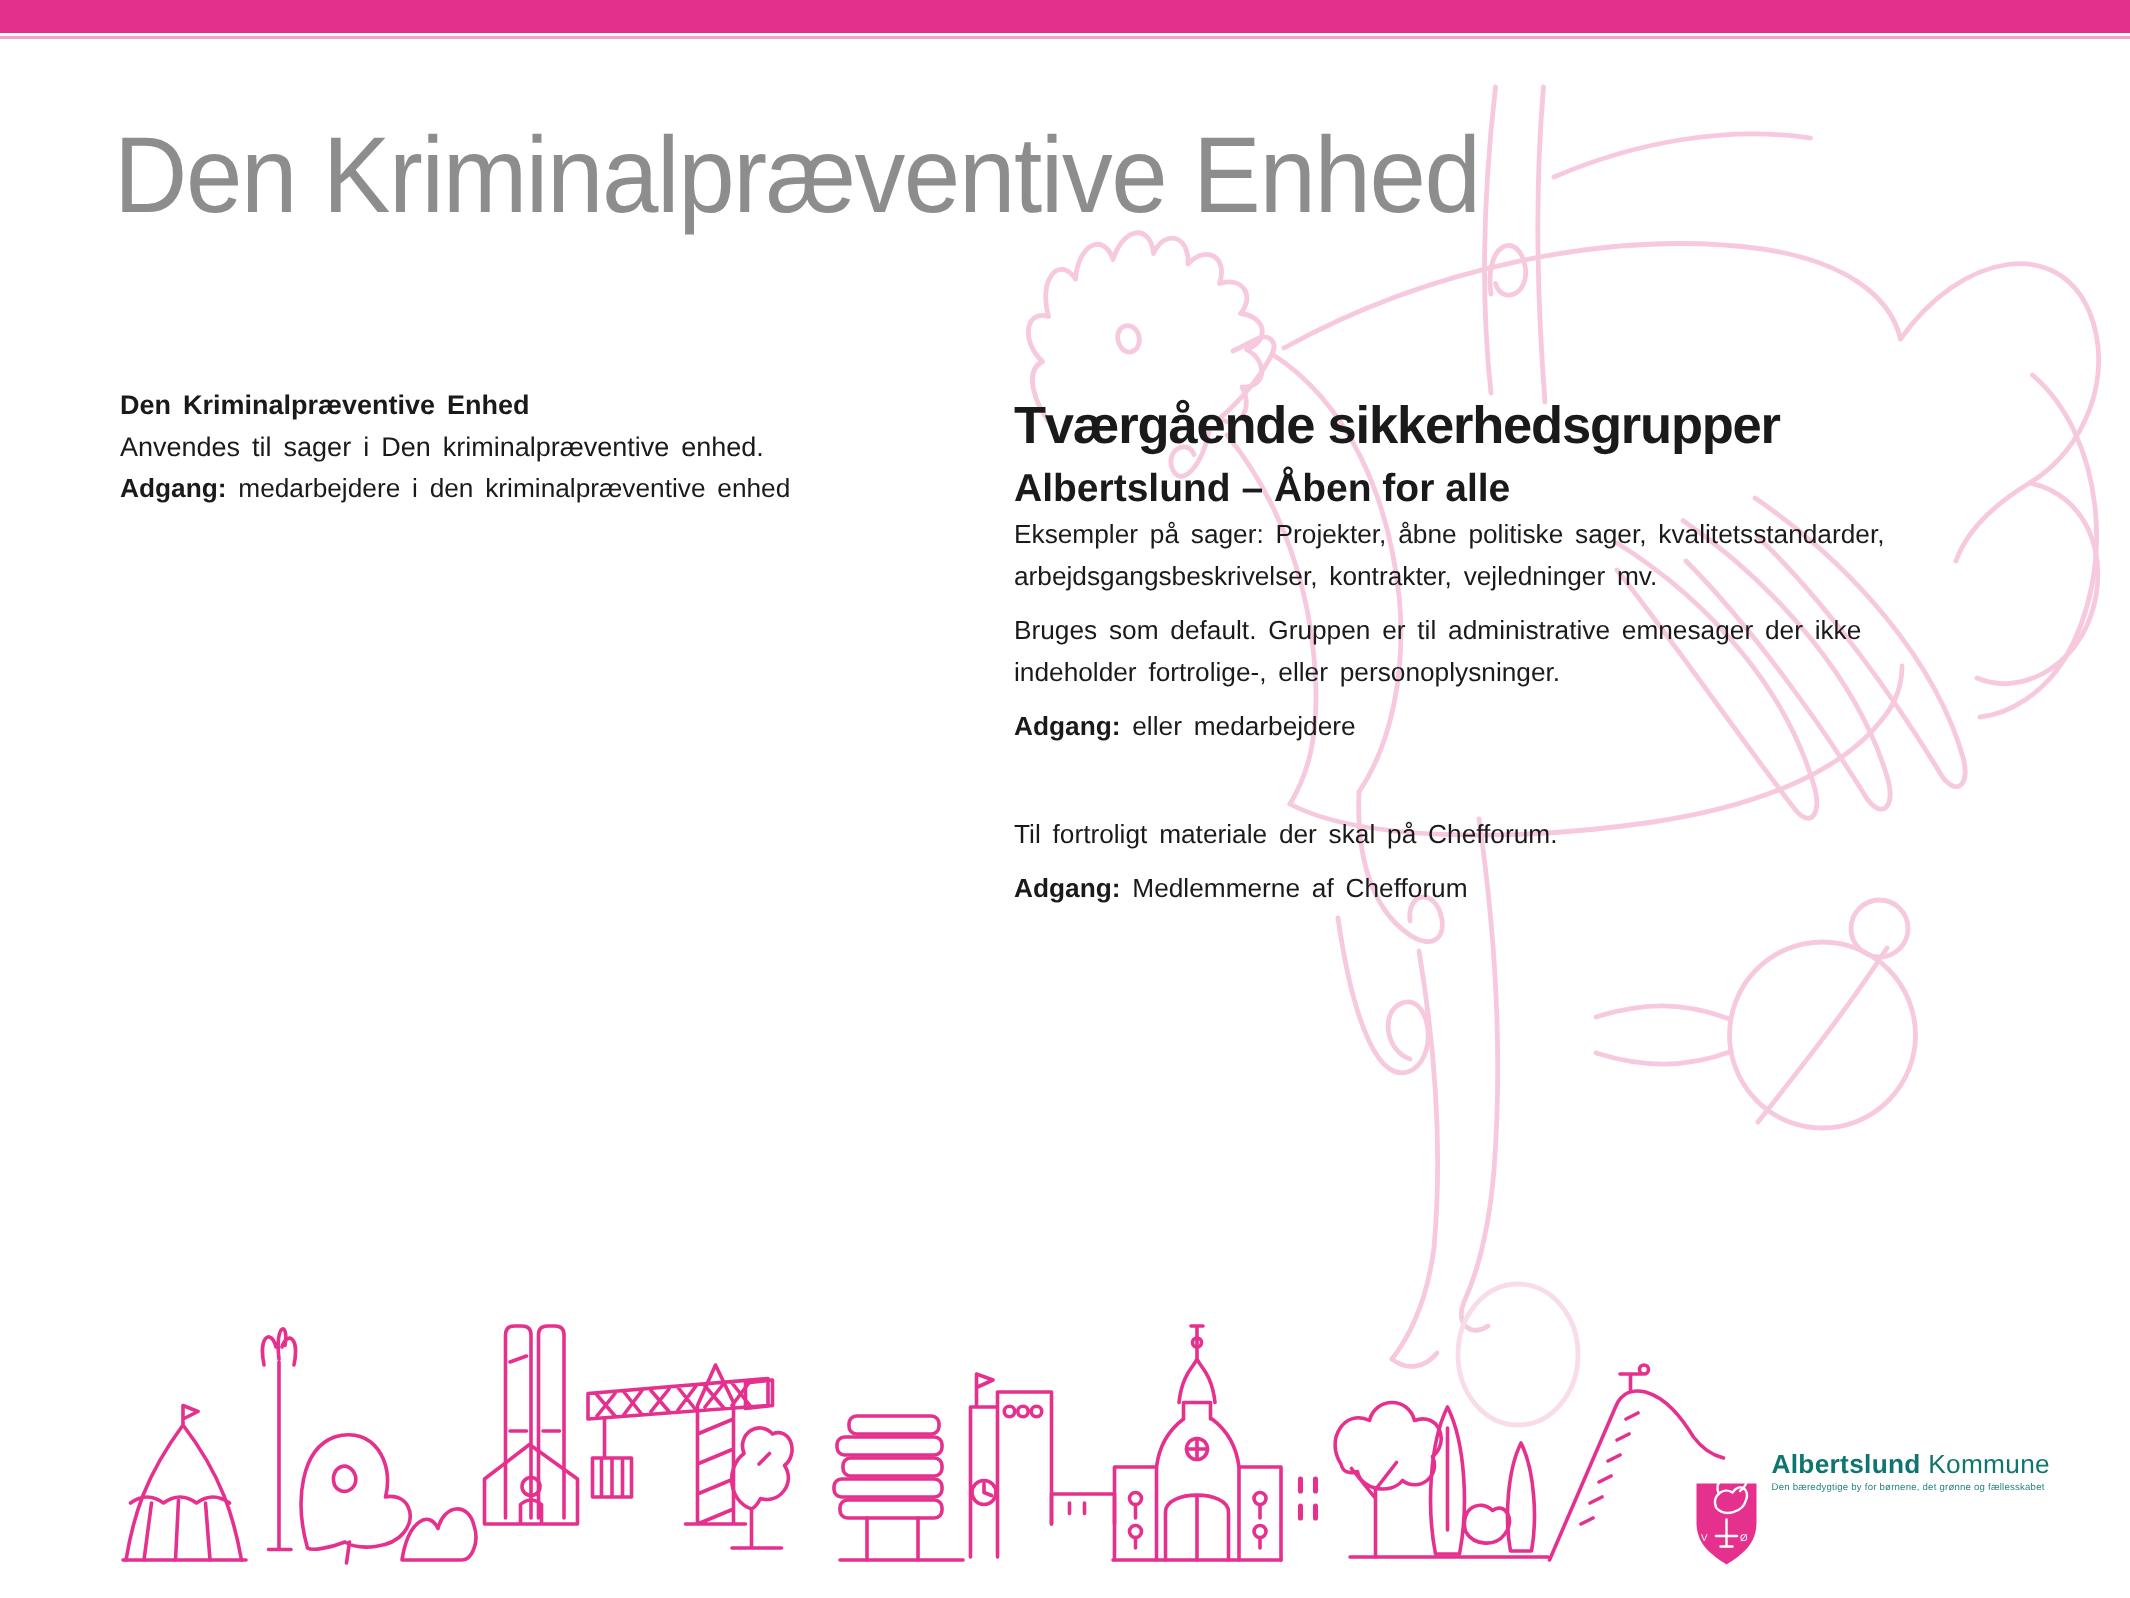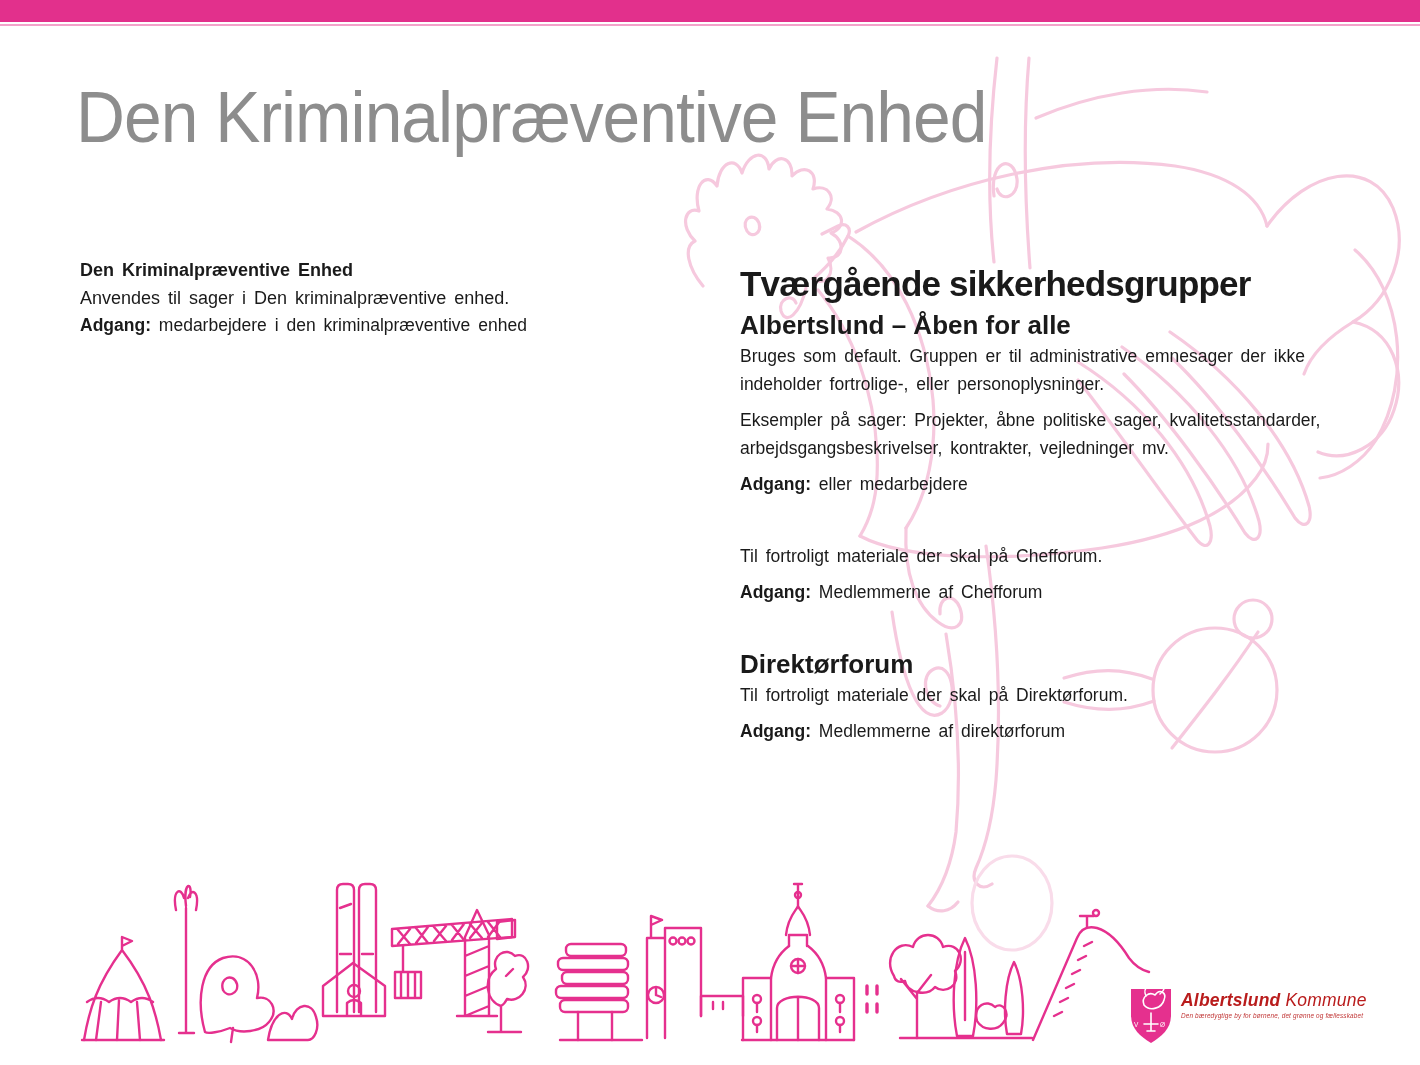--- a/index.html
+++ b/index.html
@@ -7,31 +7,31 @@
        font-family:"Liberation Sans", sans-serif;color:#1a1a1a;}
   .topbar{position:absolute;left:0;top:0;width:1420px;height:22px;background:#e2308c;}
   .topbar-line{position:absolute;left:0;top:24px;width:1420px;height:2px;background:#f3a2ca;}
   .slide-title{position:absolute;left:76px;top:76px;font-size:72px;font-weight:300;
        color:#8d8d8d;letter-spacing:-1px;white-space:nowrap;transform:scaleX(.94);
        transform-origin:left top;}
   .deco{position:absolute;left:0;top:0;width:1420px;height:1065px;z-index:1;pointer-events:none;}
   .content{position:absolute;z-index:2;}
   .left-col{left:80px;top:256px;width:520px;font-size:18px;line-height:28px;word-spacing:3px;}
   .left-col h3{margin:0;font-size:18px;line-height:28px;}
-  .right-col{left:740px;top:264px;width:622px;}
+  .right-col{left:676px;top:264px;width:622px;}
   .right-col h2{margin:0 0 6px 0;font-size:35px;line-height:40px;letter-spacing:-.8px;
        white-space:nowrap;}
   .section{margin:0;}
   .sec0{margin-top:8px;}
   .sec-gap{margin-top:44px;}
   .section h3{margin:0 0 5px 0;font-size:26px;line-height:26px;}
   .section p{margin:0 0 9px 0;font-size:17.5px;line-height:27.5px;word-spacing:3px;}
   .access{font-size:17.5px;line-height:27.5px;word-spacing:3px;}
   .access b{word-spacing:0;text-align:right;}
-  .logo-text{position:absolute;left:1181px;top:990px;z-index:2;color:#b91c1c;white-space:nowrap;font-style:italic;}
+  .logo-text{position:absolute;left:1181px;top:966px;z-index:2;color:#0f766e;white-space:nowrap;}
   .logo-text .l1{font-size:17.5px;letter-spacing:.2px;}
   .logo-text .l1 .b{font-weight:700;}
   .logo-text .tagline{font-size:6.4px;letter-spacing:.15px;margin-top:1px;opacity:.9;}
 </style>
 </head>
 <body>
 
 <div class="topbar"></div>
 <div class="topbar-line"></div>
 
@@ -130,34 +130,29 @@
   <h3>Den Kriminalpræventive Enhed</h3>
   <div>Anvendes til sager i Den kriminalpræventive enhed.</div>
   <div class="access"><b>Adgang:</b> <span>medarbejdere i den kriminalpræventive enhed</span></div>
 </div>
 
 <div class="right-col content">
   <h2>Tværgående sikkerhedsgrupper</h2>
 
   <div class="section sec0">
     <h3>Albertslund – Åben for alle</h3>
+    <p>Eksempler på sager: Projekter, åbne politiske sager, kvalitetsstandarder, arbejdsgangsbeskrivelser, kontrakter, vejledninger mv.</p>
     <p>Bruges som default. Gruppen er til administrative emnesager der ikke indeholder fortrolige-, eller personoplysninger.</p>
-    <p>Eksempler på sager: Projekter, åbne politiske sager, kvalitetsstandarder, arbejdsgangsbeskrivelser, kontrakter, vejledninger mv.</p>
     <div class="access"><b>Adgang:</b> <span>eller medarbejdere</span></div>
   </div>
 
   <div class="section sec-gap">
     <p>Til fortroligt materiale der skal på Chefforum.</p>
     <div class="access"><b>Adgang:</b> <span>Medlemmerne af Chefforum</span></div>
   </div>
 
-  <div class="section sec-gap">
-    <h3>Direktørforum</h3>
-    <p>Til fortroligt materiale der skal på Direktørforum.</p>
-    <div class="access"><b>Adgang:</b> <span>Medlemmerne af direktørforum</span></div>
-  </div>
 
 </div>
 
 <div class="logo-text">
   <div class="l1"><span class="b">Albertslund</span> <span>Kommune</span></div>
   <div class="tagline">Den bæredygtige by for børnene, det grønne og fællesskabet</div>
 </div>
 
 </body></html>

